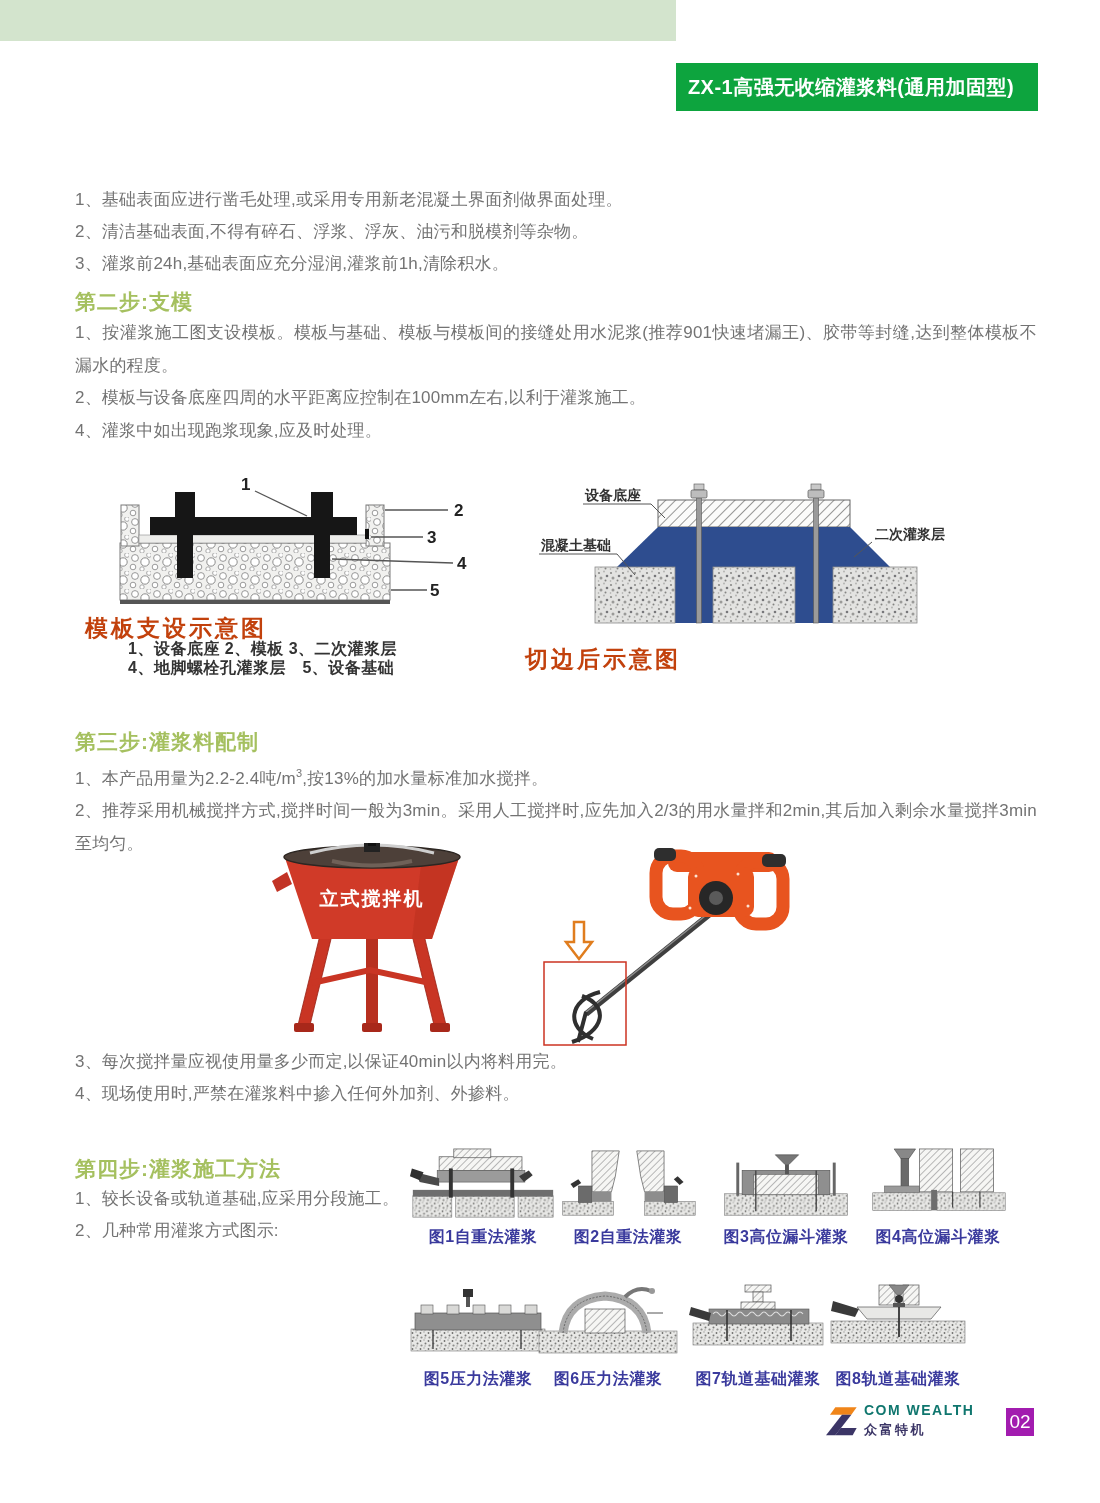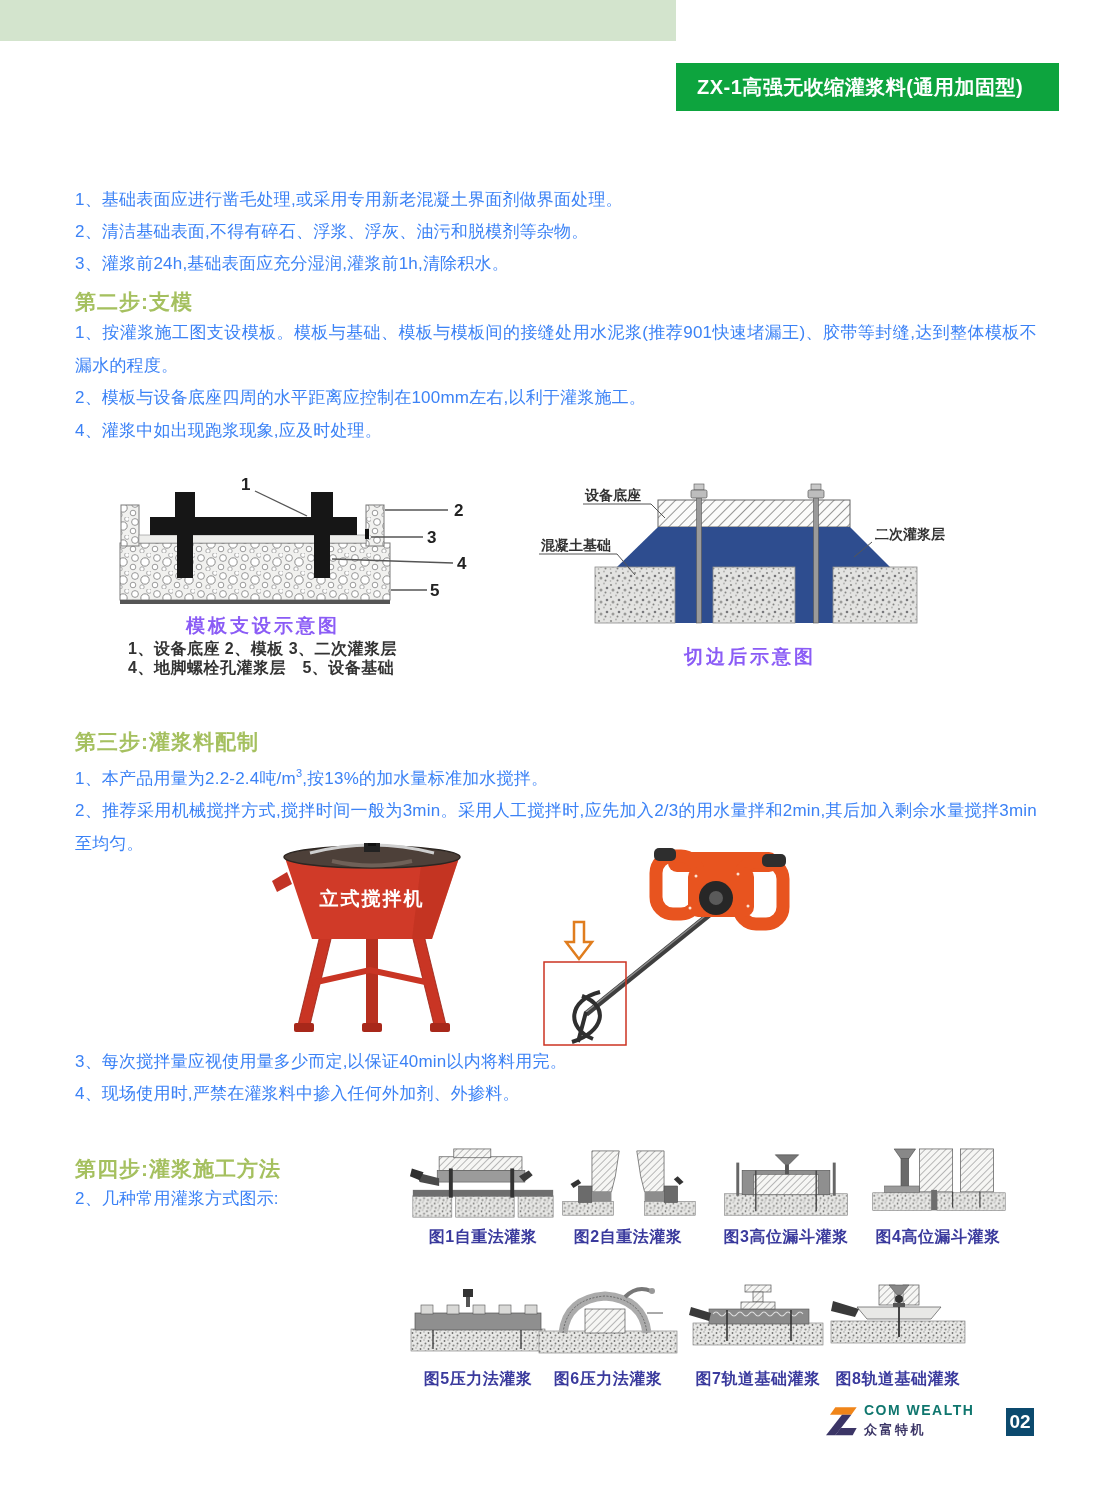--- a/index.html
+++ b/index.html
@@ -1,38 +1,38 @@
 <!DOCTYPE html>
 <html><head>
 <meta charset="utf-8">
 <style>
   html,body{margin:0;padding:0;background:#fff;}
   .page{position:relative;width:1100px;height:1503px;background:#ffffff;
         font-family:"Liberation Sans",sans-serif;overflow:hidden;margin:0 auto;}
   .abs{position:absolute;}
-  .body-text{font-size:17px;color:#3b82f6;line-height:32px;letter-spacing:0.2px;}
+  .body-text{font-size:17px;color:#737373;line-height:32px;letter-spacing:0.2px;}
   .para{width:962px;line-height:32.5px;text-align:justify;}
   .sec-heading{font-size:21px;font-weight:bold;color:#a5c05f;letter-spacing:1px;}
   .hdr-light{left:0;top:67;width:676px;height:41px;background:#d3e4cd;}
   .hdr-dark{left:676px;top:63px;width:350px;height:48px;background:#0da43e;
             color:#fff;font-size:20px;font-weight:bold;line-height:48px;
-            text-align:left;padding-right:12px;letter-spacing:0.5px;padding-left:21px;}
-  .fig-caption-main{font-size:19px;font-weight:bold;color:#8b5cf6;
-            letter-spacing:3px;text-align:center;}
+            text-align:center;padding-right:12px;letter-spacing:0.5px;}
+  .fig-caption-main{font-size:23px;font-weight:bold;color:#c2410c;
+            letter-spacing:3px;}
   .legend{font-size:16px;font-weight:bold;color:#333;line-height:19px;letter-spacing:0.5px;}
   .mini-caption{font-size:16px;font-weight:bold;color:#3a3a9d;text-align:center;
             letter-spacing:0.5px;white-space:nowrap;}
   .callout-num{font-family:"Liberation Sans",sans-serif;font-size:17px;font-weight:bold;fill:#222;}
   .diag-label{font-family:"Liberation Sans",sans-serif;font-size:14px;font-weight:bold;fill:#333;}
   .mixer-label{font-family:"Liberation Sans",sans-serif;font-size:19px;font-weight:bold;fill:#fff;letter-spacing:2px;}
   sup{font-size:11px;}
   .logo-text{color:#0f766e;font-size:14px;font-weight:bold;letter-spacing:1.5px;}
   .logo-sub{color:#3b3566;font-size:13px;font-weight:bold;letter-spacing:2.5px;}
-  .page-badge{width:28px;height:28px;background:#0c4a6e;color:#fff;font-size:19px;
-            font-weight:bold;text-align:center;line-height:28px;}
+  .page-badge{width:28px;height:28px;background:#a21caf;color:#fff;font-size:19px;
+            font-weight:normal;text-align:center;line-height:28px;}
   .fig-cell{position:absolute;width:150px;}
 </style>
 </head>
 <body>
 
 <svg width="0" height="0" style="position:absolute" aria-hidden="true">
   <defs>
     <pattern id="p-pebble" width="22" height="18" patternUnits="userSpaceOnUse">
       <rect width="22" height="18" fill="#f1f1ef"></rect>
       <circle cx="6" cy="5" r="3.4" fill="#fff" stroke="#979797" stroke-width="1"></circle>
@@ -216,20 +216,21 @@
     <rect x="6" y="120" width="82" height="83" fill="none" stroke="#cc3322" stroke-width="1.5"></rect>
   </svg>
 
   <div class="abs body-text" style="left:75px;top:1046px;">
     <div>3、每次搅拌量应视使用量多少而定,以保证40min以内将料用完。</div>
     <div>4、现场使用时,严禁在灌浆料中掺入任何外加剂、外掺料。</div>
   </div>
 
   <div class="abs sec-heading" style="left:75px;top:1155px;">第四步:灌浆施工方法</div>
   <div class="abs body-text" style="left:75px;top:1183px;">
+    <div>1、较长设备或轨道基础,应采用分段施工。</div>
     <div>2、几种常用灌浆方式图示:</div>
   </div>
 
   <div class="abs" style="left:393px;top:1147px;width:640px;height:248px;">
 
     <div class="fig-cell" style="left:15px;top:0;">
       <svg width="150" height="76" viewBox="0 0 150 78">
         <rect x="3" y="50" width="40" height="22" fill="url(#p-speck-s)" stroke="#777" stroke-width="0.6"></rect>
         <rect x="47" y="50" width="60" height="22" fill="url(#p-speck-s)" stroke="#777" stroke-width="0.6"></rect>
         <rect x="111" y="50" width="36" height="22" fill="url(#p-speck-s)" stroke="#777" stroke-width="0.6"></rect>

